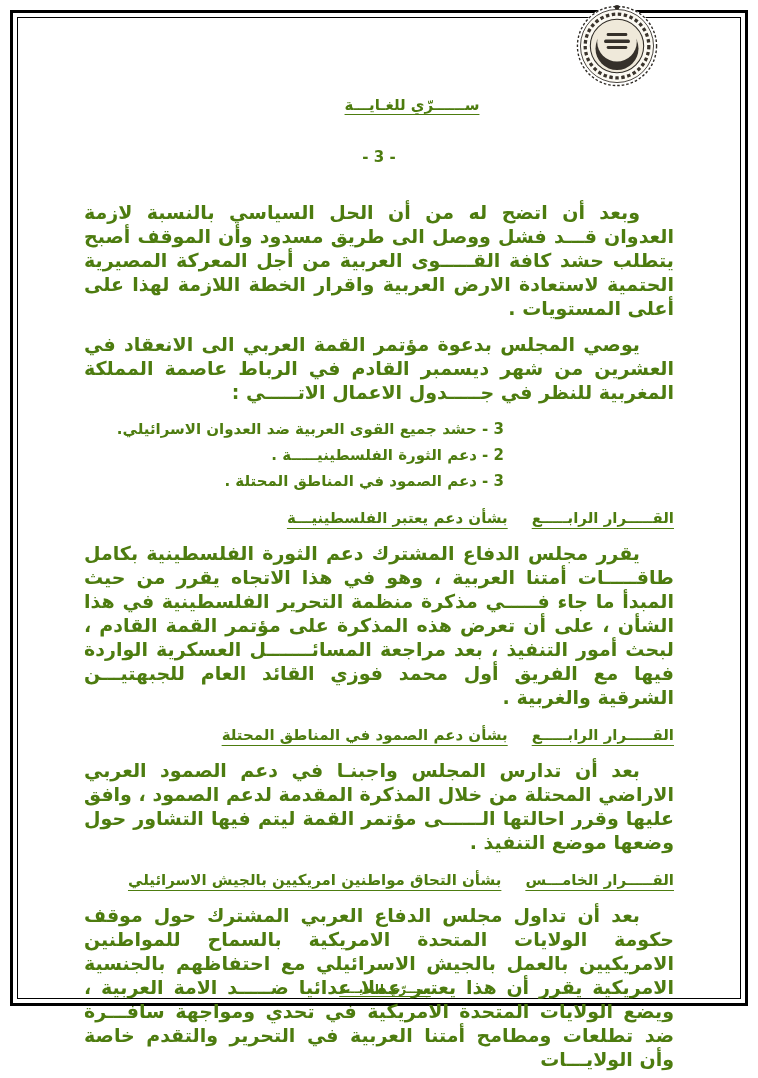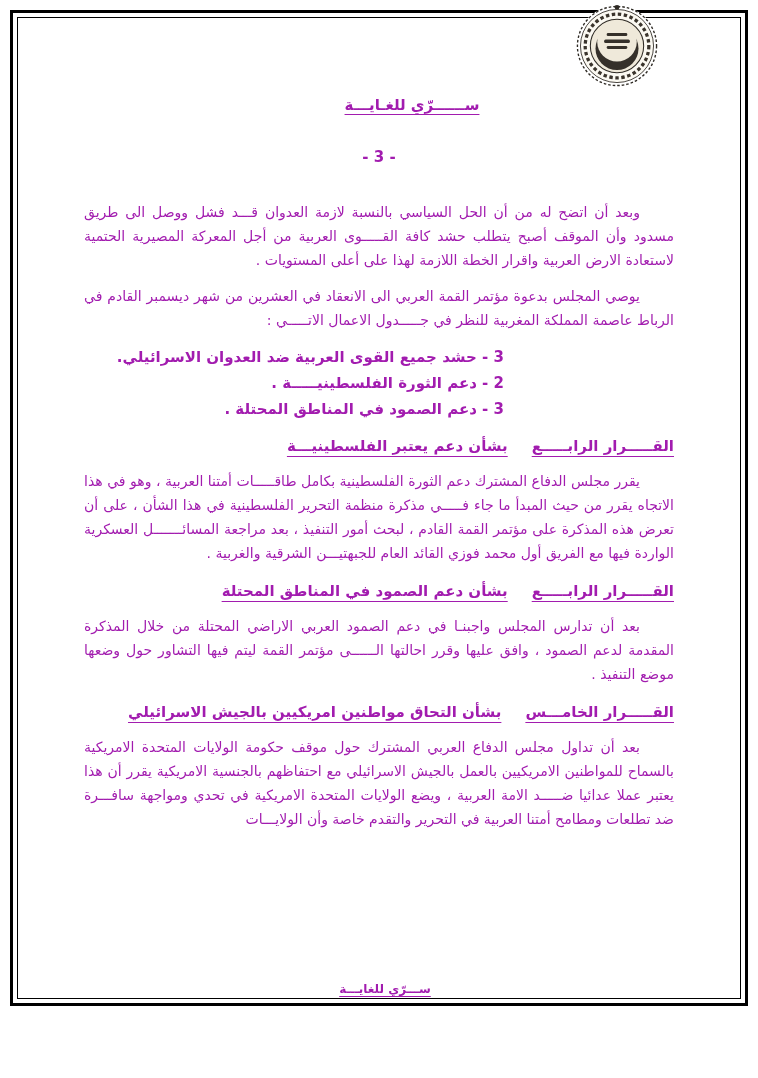--- a/index.html
+++ b/index.html
@@ -5,21 +5,21 @@
   * { margin: 0; padding: 0; box-sizing: border-box; }
   html, body { background: #ffffff; }
   body { width: 758px; height: 1078px; overflow: hidden; }
 
   .page {
     position: relative;
     width: 758px;
     height: 1016px;
     background: #ffffff;
     font-family: "DejaVu Sans", sans-serif;
-    color: #a21caf;
+    color: #4d7c0f;
   }
 
   .outer-border {
     position: absolute;
     top: 10px; left: 10px; right: 10px; bottom: 10px;
     border: 3px solid #000;
   }
   .inner-border {
     position: absolute;
     top: 17px; left: 17px; right: 17px; bottom: 17px;
@@ -55,22 +55,22 @@
 
   .page-number {
     text-align: center;
     font-size: 15px;
     font-weight: 700;
     margin-bottom: 34px;
     direction: ltr;
   }
 
   .para {
-    font-size: 14px;
-    font-weight: 400;
+    font-size: 19px;
+    font-weight: 700;
     line-height: 24px;
     text-align: justify;
     text-indent: 34px;
     margin-bottom: 12px;
   }
 
   .agenda {
     margin: 0 170px 14px 0;
   }
   .agenda-item {

